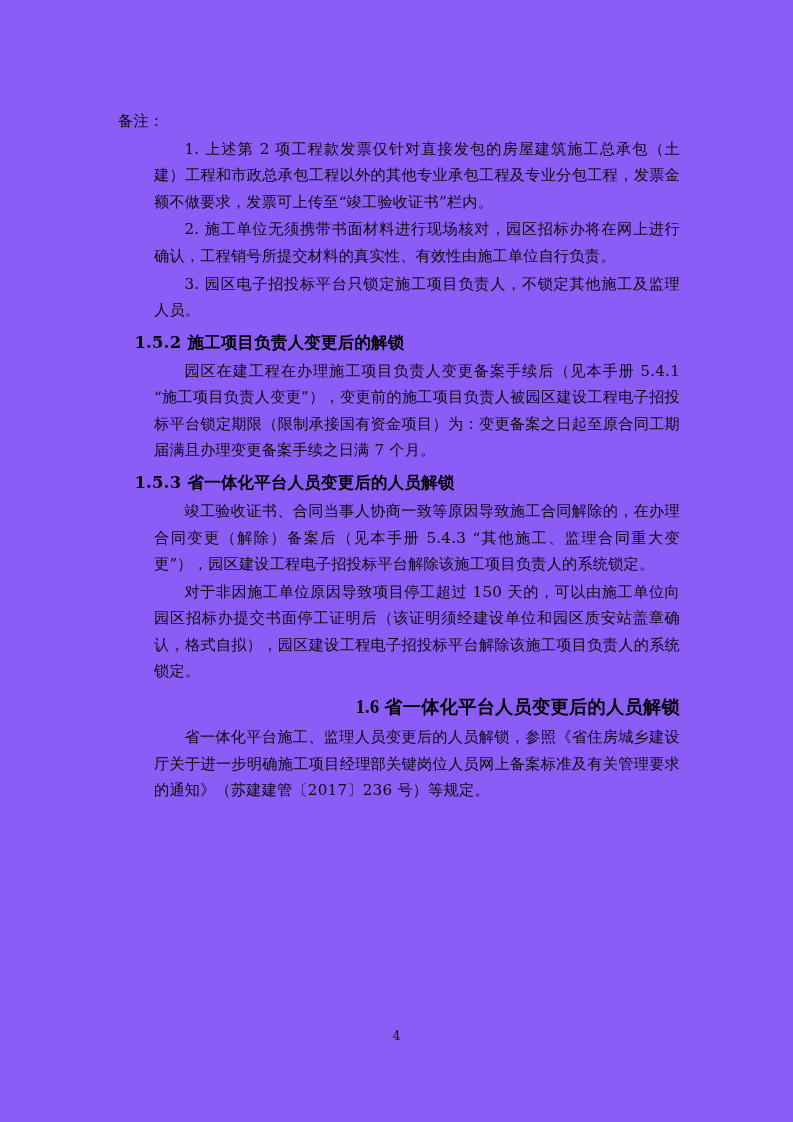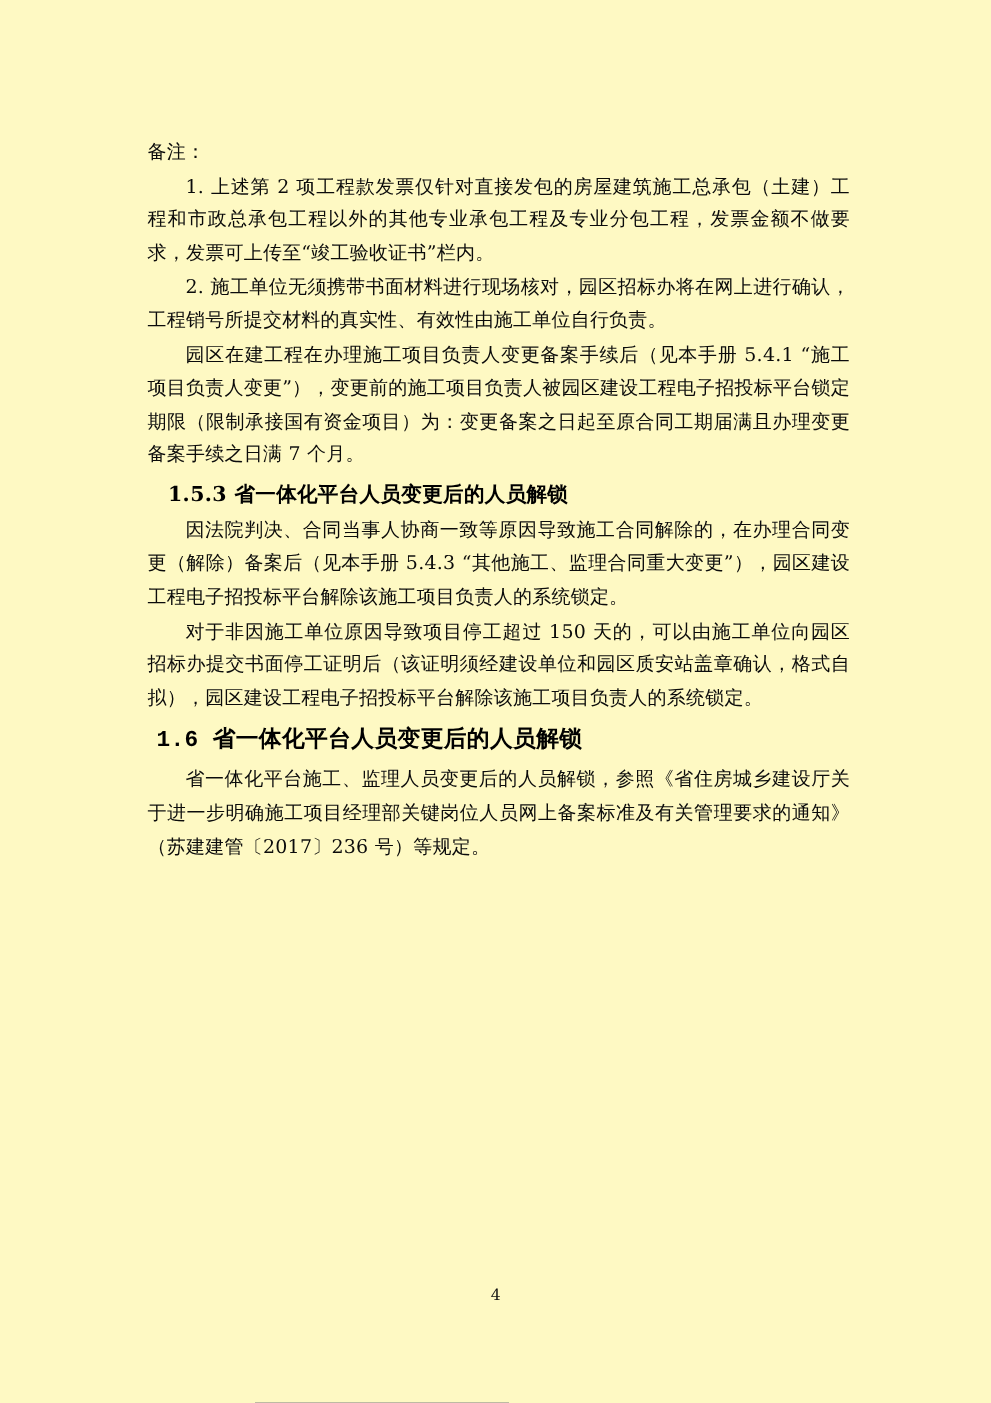--- a/index.html
+++ b/index.html
@@ -3,21 +3,21 @@
 <meta charset="utf-8">
 <style>
   html, body {
     margin: 0;
     padding: 0;
     background: #8a8a8a;
   }
   .page {
     width: 793px;
     height: 1122px;
-    background: #fef9c3;
+    background: #8b5cf6;
     position: relative;
     box-sizing: border-box;
     margin: 0 auto;
     overflow: hidden;
   }
   .content {
     position: absolute;
     left: 118px;
     top: 108px;
     width: 562px;
@@ -27,43 +27,45 @@
     font-size: 15.2px;
     line-height: 1.75;
     color: #0b0b0b;
     text-align: justify;
     text-justify: inter-ideograph;
     margin: 0 0 0 0;
     letter-spacing: 0.2px;
   }
   .indent2 {
     text-indent: 2em;
+    margin-left: 36px;
   }
   .noindent {
     text-indent: 0;
   }
   h2.heading {
     font-family: "DejaVu Serif", "Liberation Serif", serif;
     font-weight: bold;
     font-size: 16.4px;
     line-height: 1.7;
     color: #000;
     margin: 5px 0 1px 0;
     text-indent: 1em;
     letter-spacing: 0.3px;
   }
   h2.heading-major {
-    font-family: Liberation Mono, monospace;
+    font-family: Liberation Serif, serif;
     font-weight: bold;
     font-size: 18.2px;
     line-height: 1.7;
     color: #000;
     margin: 7px 0 1px 0;
     text-indent: 0.4em;
     letter-spacing: 0.3px;
+    text-align: right;
   }
   .block {
     margin-bottom: 1px;
   }
   .page-number {
     position: absolute;
     left: 0;
     right: 0;
     top: 1028px;
     text-align: center;
@@ -83,31 +85,35 @@
     </div>
 
     <div class="block">
       <p class="para indent2">1. 上述第 2 项工程款发票仅针对直接发包的房屋建筑施工总承包（土建）工程和市政总承包工程以外的其他专业承包工程及专业分包工程，发票金额不做要求，发票可上传至“竣工验收证书”栏内。</p>
     </div>
 
     <div class="block">
       <p class="para indent2">2. 施工单位无须携带书面材料进行现场核对，园区招标办将在网上进行确认，工程销号所提交材料的真实性、有效性由施工单位自行负责。</p>
     </div>
 
+    <div class="block">
+      <p class="para indent2">3. 园区电子招投标平台只锁定施工项目负责人，不锁定其他施工及监理人员。</p>
+    </div>
 
+    <h2 class="heading">1.5.2  施工项目负责人变更后的解锁</h2>
 
     <div class="block">
       <p class="para indent2">园区在建工程在办理施工项目负责人变更备案手续后（见本手册 5.4.1 “施工项目负责人变更”），变更前的施工项目负责人被园区建设工程电子招投标平台锁定期限（限制承接国有资金项目）为：变更备案之日起至原合同工期届满且办理变更备案手续之日满 7 个月。</p>
     </div>
 
 
     <h2 class="heading">1.5.3  省一体化平台人员变更后的人员解锁</h2>
 
     <div class="block">
-      <p class="para indent2">因法院判决、合同当事人协商一致等原因导致施工合同解除的，在办理合同变更（解除）备案后（见本手册 5.4.3 “其他施工、监理合同重大变更”），园区建设工程电子招投标平台解除该施工项目负责人的系统锁定。</p>
+      <p class="para indent2">竣工验收证书、合同当事人协商一致等原因导致施工合同解除的，在办理合同变更（解除）备案后（见本手册 5.4.3 “其他施工、监理合同重大变更”），园区建设工程电子招投标平台解除该施工项目负责人的系统锁定。</p>
     </div>
 
 
     <div class="block">
       <p class="para indent2">对于非因施工单位原因导致项目停工超过 150 天的，可以由施工单位向园区招标办提交书面停工证明后（该证明须经建设单位和园区质安站盖章确认，格式自拟），园区建设工程电子招投标平台解除该施工项目负责人的系统锁定。</p>
     </div>
 
     <h2 class="heading-major">1.6 省一体化平台人员变更后的人员解锁</h2>
 
     <div class="block">

